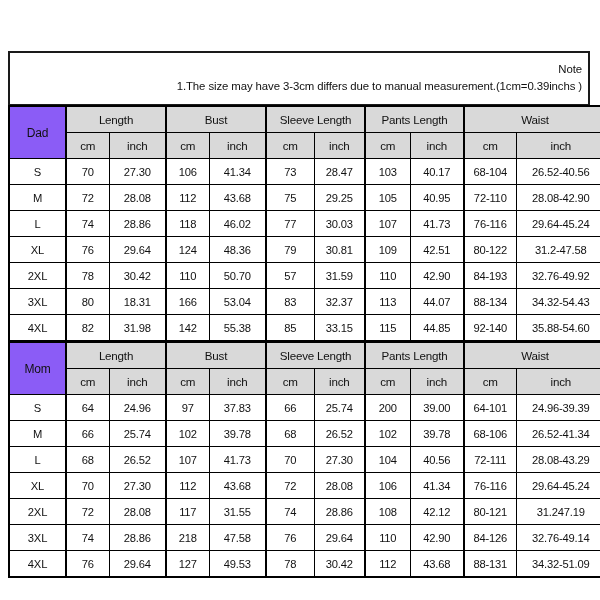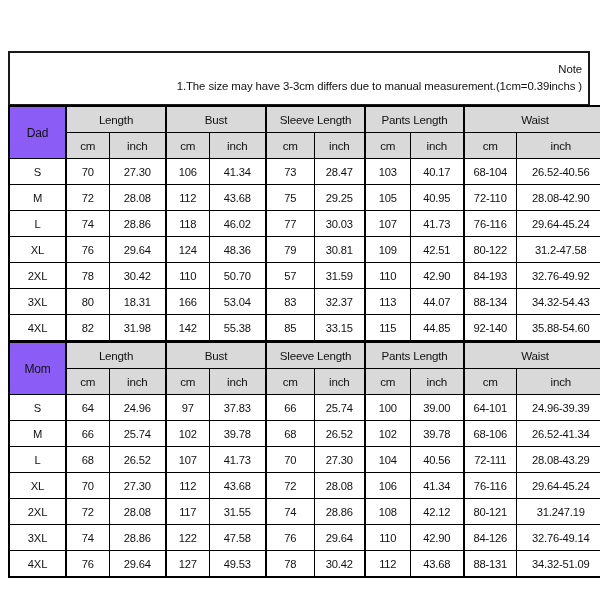--- a/index.html
+++ b/index.html
@@ -264,21 +264,21 @@
               <td class="hdr grp-right">inch</td>
             </tr>
             <tr>
               <td class="grp-left grp-right">S</td>
               <td class="grp-left">64</td>
               <td class="grp-right">24.96</td>
               <td class="grp-left">97</td>
               <td class="grp-right">37.83</td>
               <td class="grp-left">66</td>
               <td class="grp-right">25.74</td>
-              <td class="grp-left">100</td>
+              <td class="grp-left">200</td>
               <td class="grp-right">39.00</td>
               <td class="grp-left">64-101</td>
               <td class="grp-right">24.96-39.39</td>
             </tr>
             <tr>
               <td class="grp-left grp-right">M</td>
               <td class="grp-left">66</td>
               <td class="grp-right">25.74</td>
               <td class="grp-left">102</td>
               <td class="grp-right">39.78</td>
@@ -325,21 +325,21 @@
               <td class="grp-right">28.86</td>
               <td class="grp-left">108</td>
               <td class="grp-right">42.12</td>
               <td class="grp-left">80-121</td>
               <td class="grp-right">31.247.19</td>
             </tr>
             <tr>
               <td class="grp-left grp-right">3XL</td>
               <td class="grp-left">74</td>
               <td class="grp-right">28.86</td>
-              <td class="grp-left">122</td>
+              <td class="grp-left">218</td>
               <td class="grp-right">47.58</td>
               <td class="grp-left">76</td>
               <td class="grp-right">29.64</td>
               <td class="grp-left">110</td>
               <td class="grp-right">42.90</td>
               <td class="grp-left">84-126</td>
               <td class="grp-right">32.76-49.14</td>
             </tr>
             <tr>
               <td class="grp-left grp-right">4XL</td>

